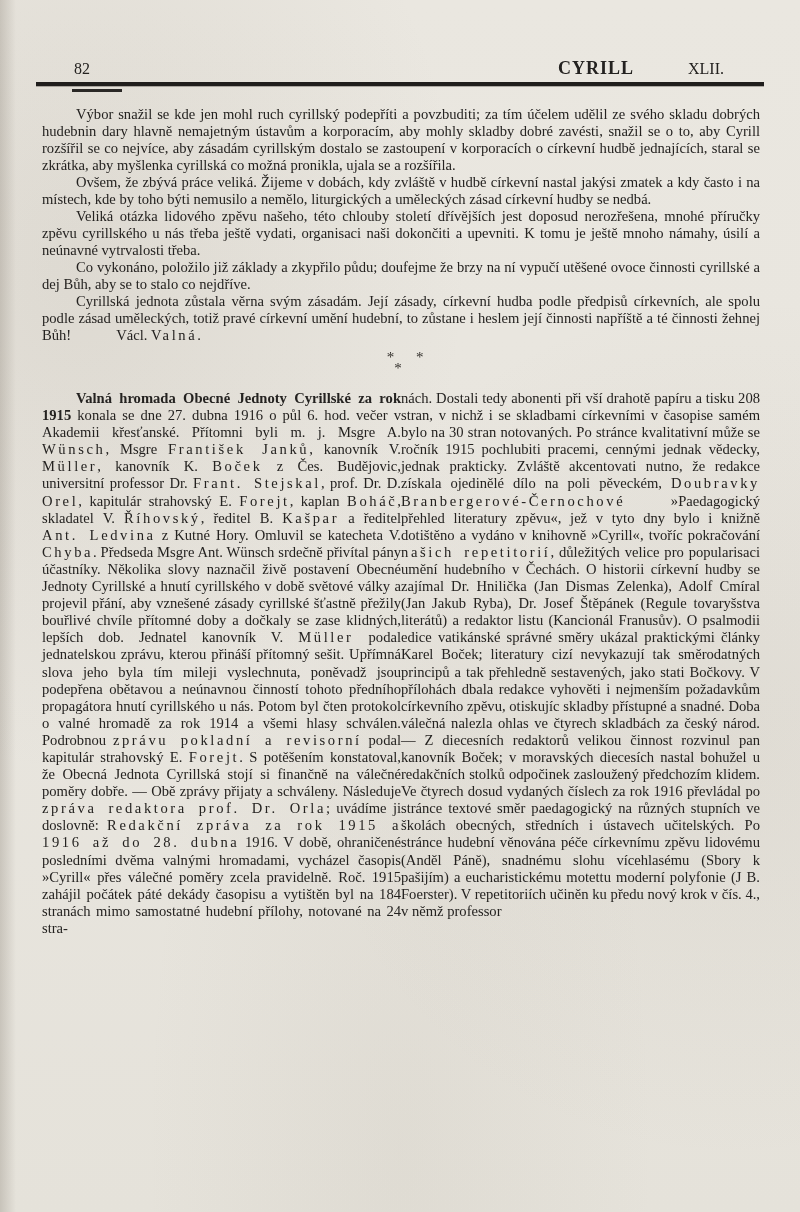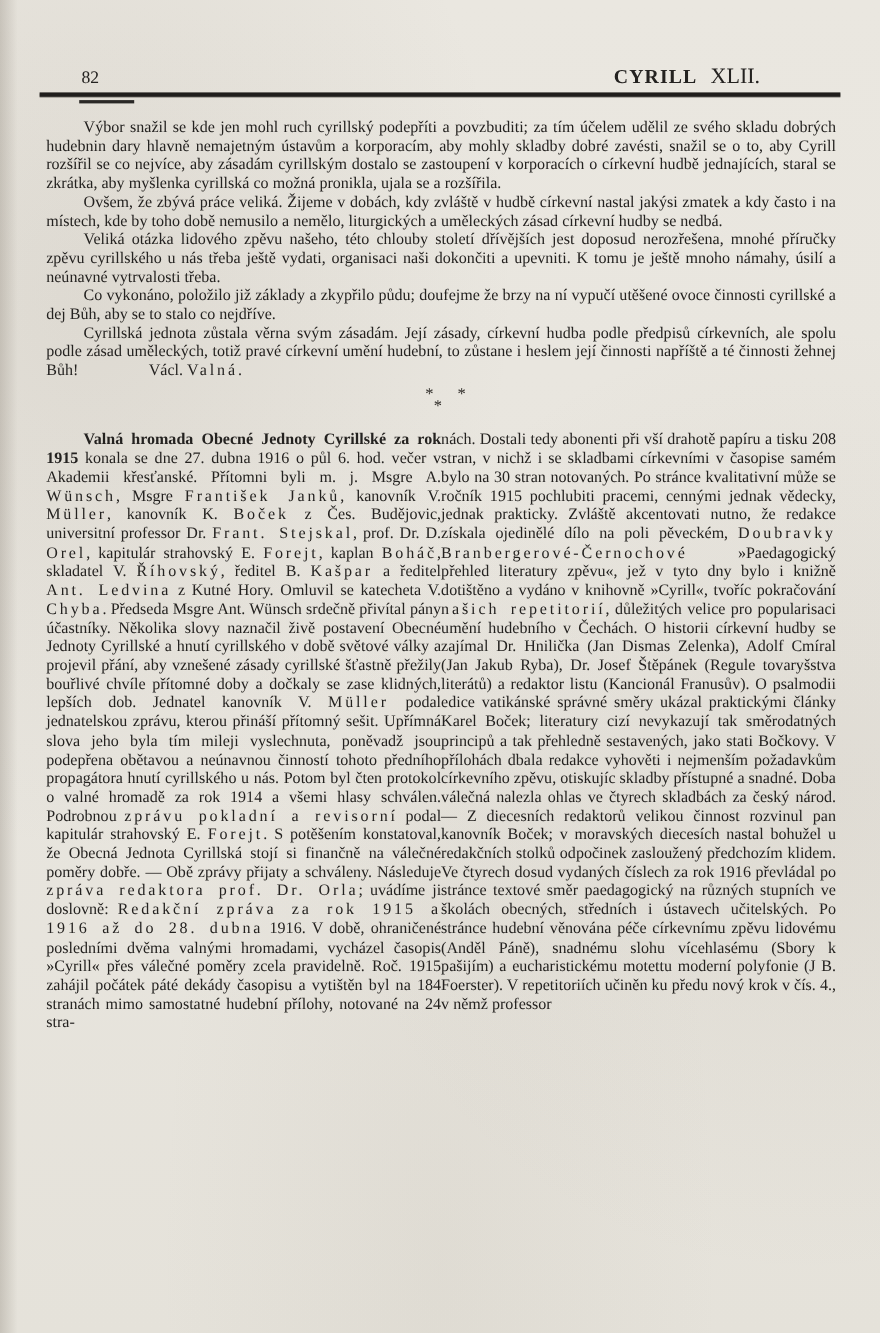--- a/index.html
+++ b/index.html
@@ -37,22 +37,22 @@
   }
   .journal-title {
     flex: 1;
     text-align: right;
     font-weight: bold;
     font-size: 18px;
     letter-spacing: 1px;
   }
   .volume {
     width: 120px;
-    text-align: left;
-    font-size: 20px;
+    text-align: center;
+    font-size: 16px;
   }
   .header-rule {
     height: 4px;
     background: #201e1c;
     margin: 3px 36px 0 36px;
     box-shadow: 0 1px 0 rgba(60,55,50,0.35);
   }
   .page-num-tick {
     width: 50px; height: 3px;
     background: #2a2826;
@@ -62,21 +62,21 @@
     margin: 14px 40px 0 42px;
     font-size: 14.6px;
     line-height: 17px;
     text-align: justify;
   }
   .para { text-align: justify; }
   .para.indent { text-indent: 34px; }
   .seg.plain { }
   .seg.bold { font-weight: bold; }
   .seg.sperr { letter-spacing: 2.6px; word-spacing: 3px; }
-  .seg.gap { margin-left: 64px; }
+  .seg.gap { margin-left: 45px; }
   .separator {
     text-align: center;
     margin-top: 8px;
     height: 30px;
     font-size: 15px;
     color: #33302c;
     line-height: 11px;
   }
   .sep-row1 { word-spacing: 18px; padding-left: 10px; }
   .sep-row2 { padding-right: 4px; }
@@ -97,21 +97,21 @@
     <div class="page-number">82</div>
     <div class="journal-title">CYRILL</div>
     <div class="volume">XLII.</div>
   </div>
 
   <div class="header-rule"></div>
   <div class="page-num-tick"></div>
 
   <div class="intro">
       <div class="para indent"><span class="seg plain">Výbor snažil se kde jen mohl ruch cyrillský podepříti a povzbuditi; za tím účelem udělil ze svého skladu dobrých hudebnin dary hlavně nemajetným ústavům a korporacím, aby mohly skladby dobré zavésti, snažil se o to, aby Cyrill rozšířil se co nejvíce, aby zásadám cyrillským dostalo se zastoupení v korporacích o církevní hudbě jednajících, staral se zkrátka, aby myšlenka cyrillská co možná pronikla, ujala se a rozšířila.</span></div>
-      <div class="para indent"><span class="seg plain">Ovšem, že zbývá práce veliká. Žijeme v dobách, kdy zvláště v hudbě církevní nastal jakýsi zmatek a kdy často i na místech, kde by toho době nemusilo a nemělo, liturgických a uměleckých zásad církevní hudby se nedbá.</span></div>
+      <div class="para indent"><span class="seg plain">Ovšem, že zbývá práce veliká. Žijeme v dobách, kdy zvláště v hudbě církevní nastal jakýsi zmatek a kdy často i na místech, kde by toho býti nemusilo a nemělo, liturgických a uměleckých zásad církevní hudby se nedbá.</span></div>
       <div class="para indent"><span class="seg plain">Veliká otázka lidového zpěvu našeho, této chlouby století dřívějších jest doposud nerozřešena, mnohé příručky zpěvu cyrillského u nás třeba ještě vydati, organisaci naši dokončiti a upevniti. K tomu je ještě mnoho námahy, úsilí a neúnavné vytrvalosti třeba.</span></div>
       <div class="para indent"><span class="seg plain">Co vykonáno, položilo již základy a zkypřilo půdu; doufejme že brzy na ní vypučí utěšené ovoce činnosti cyrillské a dej Bůh, aby se to stalo co nejdříve.</span></div>
       <div class="para indent"><span class="seg plain">Cyrillská jednota zůstala věrna svým zásadám. Její zásady, církevní hudba podle předpisů církevních, ale spolu podle zásad uměleckých, totiž pravé církevní umění hudební, to zůstane i heslem její činnosti napříště a té činnosti žehnej Bůh!</span><span class="seg gap">Václ.&nbsp;</span><span class="seg sperr">Valná.</span></div>
     </div>
 
   <div class="separator">
     <div class="sep-row1">* *</div>
     <div class="sep-row2">*</div>
   </div>
 

